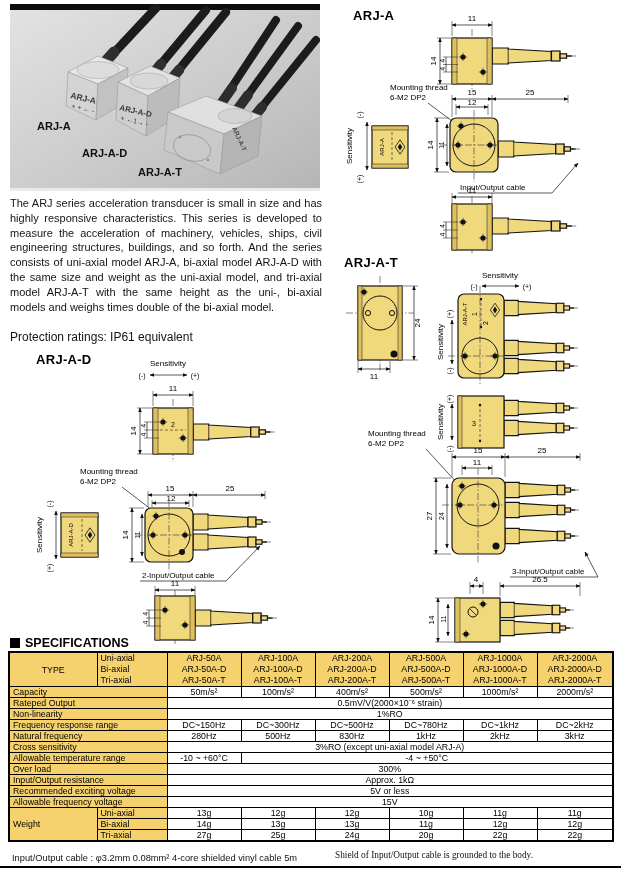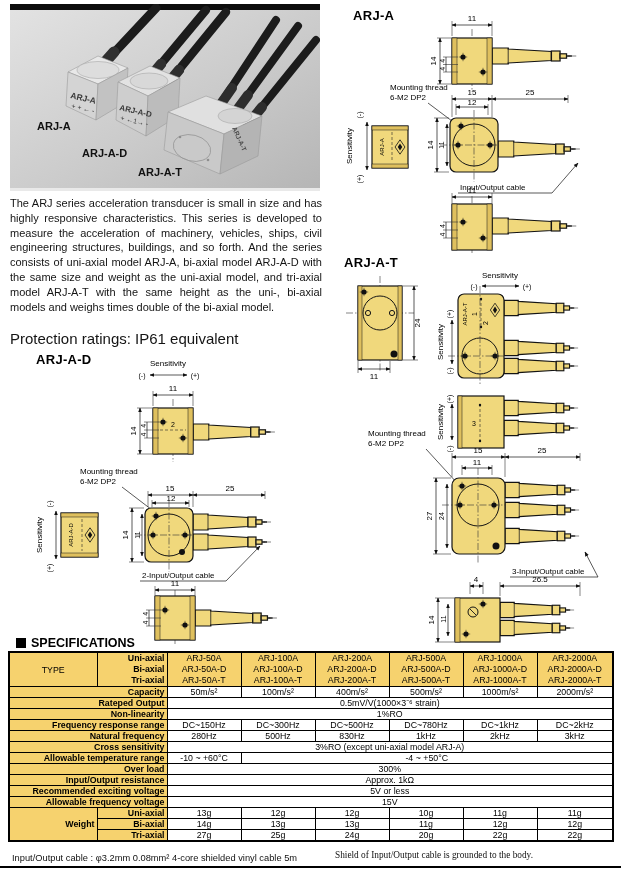--- a/index.html
+++ b/index.html
@@ -1,28 +1,28 @@
 <!DOCTYPE html>
 <html><head>
 <meta charset="utf-8">
 <style>
   html,body{margin:0;padding:0;background:#fff;}
   body{width:621px;height:872px;position:relative;font-family:"Liberation Sans",sans-serif;color:#000;overflow:hidden;}
   .abs{position:absolute;}
   .para{font-size:11px;line-height:14.8px;text-align:justify;color:#141414;}
-  .prot{font-size:15px;color:#141414;}
+  .prot{font-size:12px;color:#141414;}
   .sec-title{font-weight:bold;font-size:13px;letter-spacing:0.3px;}
   .spec-head{font-weight:bold;font-size:12.5px;display:flex;align-items:center;}
   .sq{width:10px;height:10px;background:#000;display:inline-block;margin-right:5px;}
   .caption{font-weight:bold;font-size:11px;fill:#111;}
   
   table{border-collapse:collapse;table-layout:fixed;width:604px;border:2px solid #000;}
   td{border:1px solid #000;font-size:8.8px;line-height:10px;height:10px;padding:0 2px;vertical-align:middle;}
   .hd{background:#f6d26e;}
-  .lbl{text-align:right;padding-left:3px;font-weight:bold;}
+  .lbl{text-align:left;padding-left:3px;}
   .ctr{text-align:center;margin-top:42px;}
   .trline{line-height:11px;}
   .footer-note{font-size:9.3px;color:#111;}
   .botline{background:#000;}
   
   .dim{stroke:#111;stroke-width:0.7;}
   .ext{stroke:#333;stroke-width:0.6;}
   .lead{stroke:#111;stroke-width:0.7;fill:none;}
   .cl{stroke:#333;stroke-width:0.6;stroke-dasharray:7 2 1.5 2;}
   .dash{stroke:#222;stroke-width:0.6;stroke-dasharray:3 2;}
@@ -435,21 +435,21 @@
       <use href="#scw" x="155" y="273"></use>
     <line class="ext" x1="131" y1="258" x2="116" y2="258"></line>
       <line class="ext" x1="131" y1="266" x2="116" y2="266"></line>
       <line class="ext" x1="131" y1="274" x2="116" y2="274"></line>
     <line class="dim" x1="119" y1="258" x2="119" y2="274"></line>
     <text class="dts" transform="translate(117.5,261.8) rotate(-90)" text-anchor="middle">4</text>
     <text class="dts" transform="translate(117.5,270.5) rotate(-90)" text-anchor="middle">4</text>
   </g>
 </svg>
 
-<div class="abs spec-head" style="left:16px;top:636px;">
+<div class="abs spec-head" style="left:10px;top:636px;">
   <span class="sq"></span>
   <span>SPECIFICATIONS</span>
 </div>
 
 <table class="abs" style="left:8px;top:651px;">
   <colgroup>
       <col style="width:88px">
       <col style="width:70px">
       <col style="width:74px">
       <col style="width:74px">
@@ -501,21 +501,21 @@
     <td colspan="2" class="hd lbl">Capacity</td>
     <td class="ctr">50m/s²</td>
     <td class="ctr">100m/s²</td>
     <td class="ctr">400m/s²</td>
     <td class="ctr">500m/s²</td>
     <td class="ctr">1000m/s²</td>
     <td class="ctr">2000m/s²</td>
   </tr>
   <tr>
     <td colspan="2" class="hd lbl">Rateped Output</td>
-    <td colspan="6" class="ctr">0.5mV/V(1000×3⁻⁶ strain)</td>
+    <td colspan="6" class="ctr">0.5mV/V(2000×10⁻⁶ strain)</td>
   </tr>
   <tr>
     <td colspan="2" class="hd lbl">Non-linearity</td>
     <td colspan="6" class="ctr">1%RO</td>
   </tr>
   <tr>
     <td colspan="2" class="hd lbl">Frequency response range</td>
     <td class="ctr">DC~150Hz</td>
     <td class="ctr">DC~300Hz</td>
     <td class="ctr">DC~500Hz</td>

